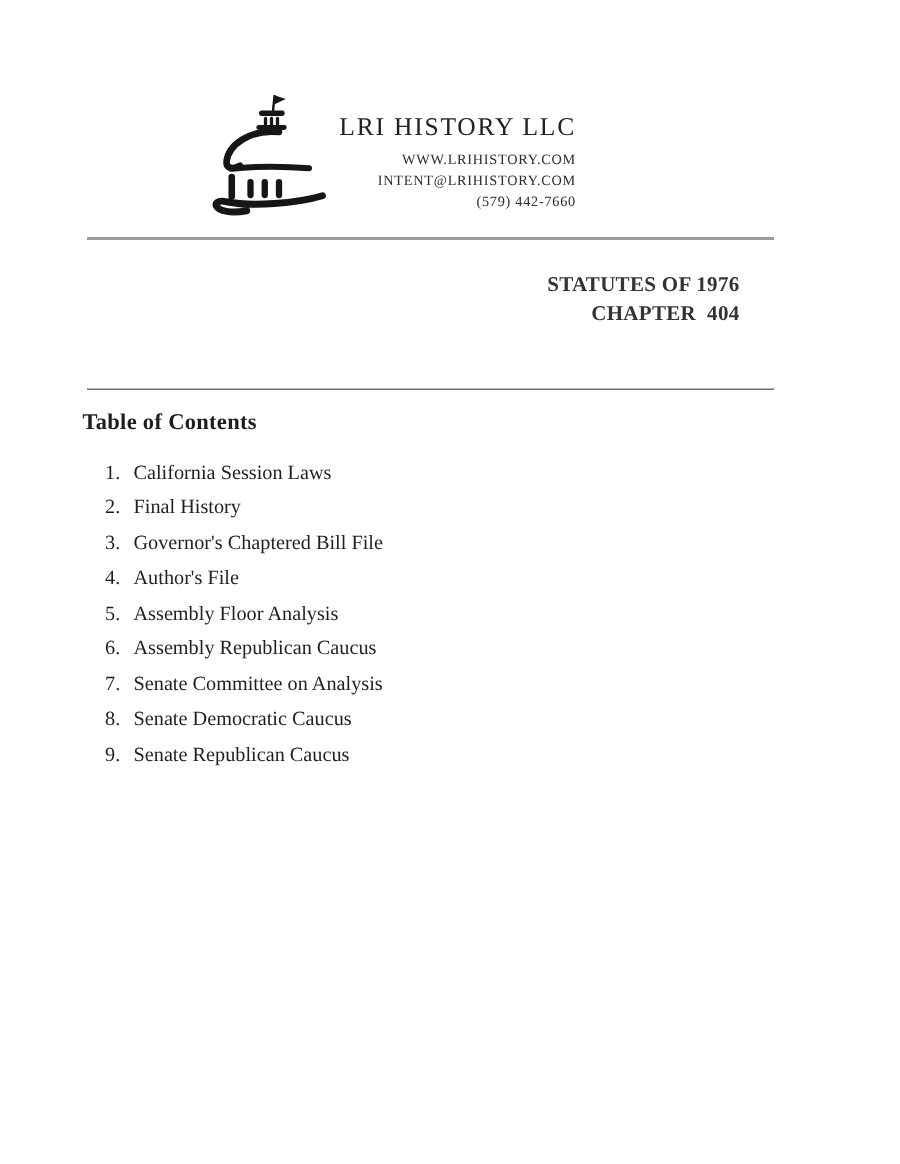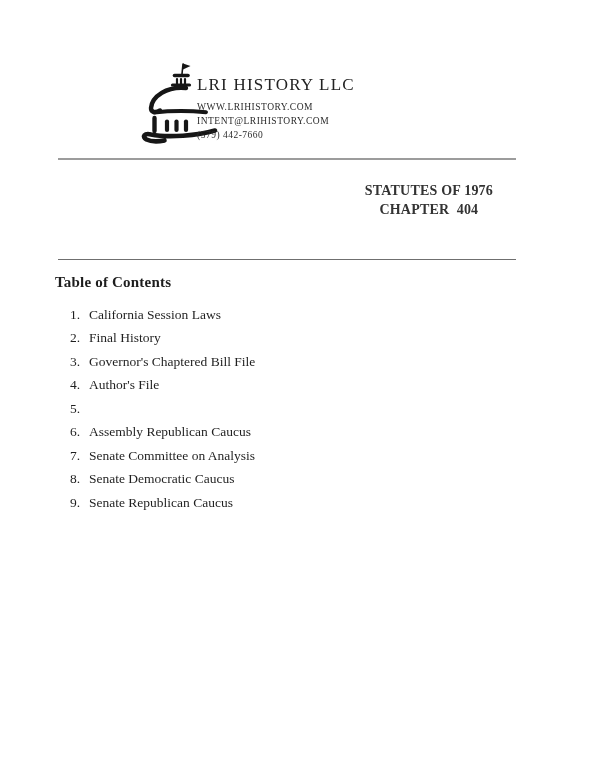--- a/index.html
+++ b/index.html
@@ -20,24 +20,24 @@
   
   .logo {
     position: absolute;
     left: 128px;
     top: 58px;
     width: 94px;
     height: 88px;
   }
   .company-block {
     position: absolute;
-    left: 197px;
+    left: 184px;
     top: 76px;
     width: 200px;
-    text-align: left;
+    text-align: right;
   }
   .company-name {
     font-size: 17px;
     line-height: 18px;
     letter-spacing: 1.2px;
     color: #222222;
     margin-bottom: 6px;
     white-space: nowrap;
   }
   .contact-line {
@@ -66,21 +66,21 @@
     top: 259px;
     height: 1px;
     background: #6f6f6f;
   }
 
   
   .reference-block {
     position: absolute;
     right: 107px;
     top: 181px;
-    text-align: center;
+    text-align: right;
   }
   .ref-line {
     font-size: 14px;
     font-weight: bold;
     line-height: 19.4px;
     letter-spacing: 0.2px;
     color: #333333;
     white-space: pre;
   }
 
@@ -181,20 +181,21 @@
     <li class="toc-item">
       <span class="toc-num">3.</span>
       <span class="toc-label">Governor's Chaptered Bill File</span>
     </li>
     <li class="toc-item">
       <span class="toc-num">4.</span>
       <span class="toc-label">Author's File</span>
     </li>
     <li class="toc-item">
       <span class="toc-num">5.</span>
+      <span class="toc-label">Assembly Floor Analysis</span>
     </li>
     <li class="toc-item">
       <span class="toc-num">6.</span>
       <span class="toc-label">Assembly Republican Caucus</span>
     </li>
     <li class="toc-item">
       <span class="toc-num">7.</span>
       <span class="toc-label">Senate Committee on Analysis</span>
     </li>
     <li class="toc-item">

